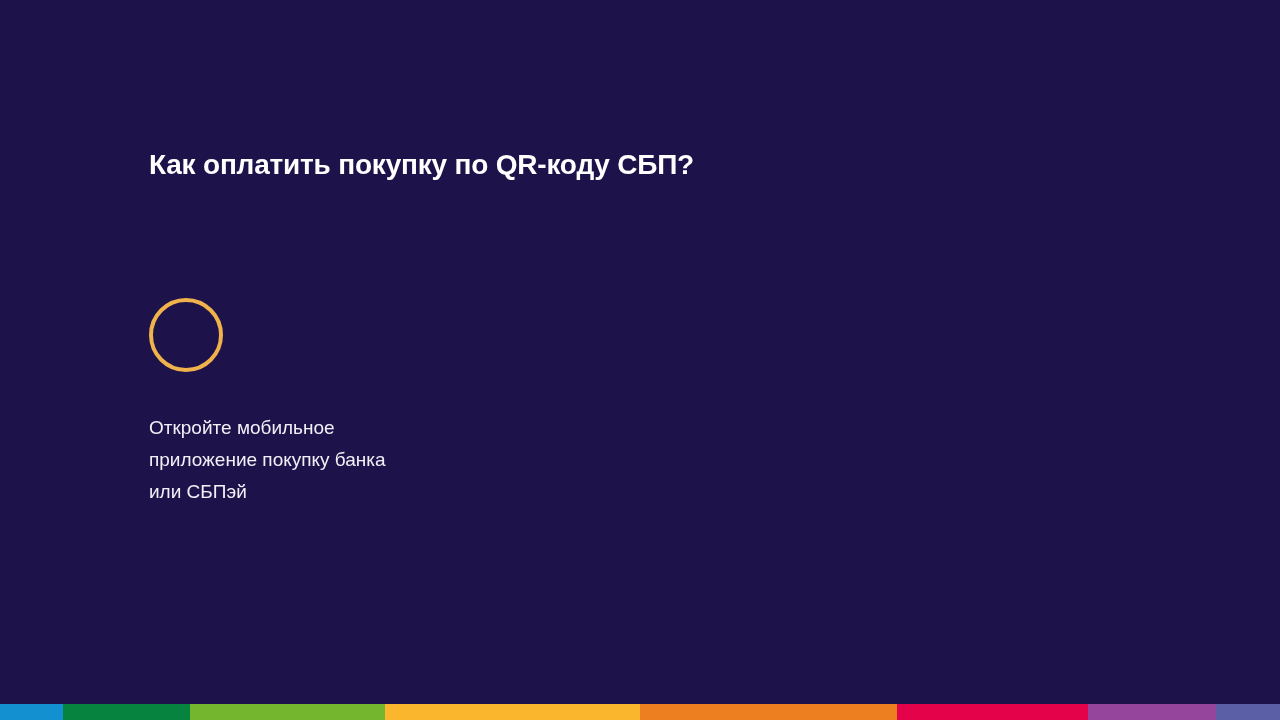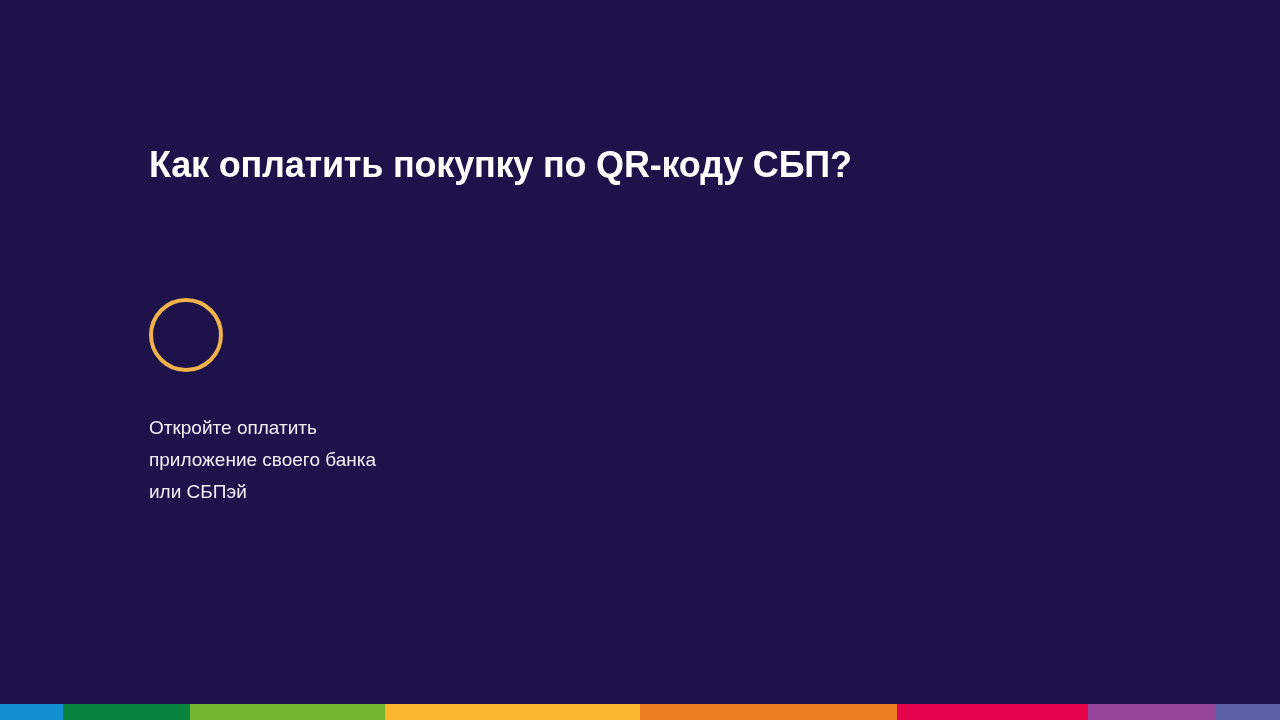--- a/index.html
+++ b/index.html
@@ -23,21 +23,21 @@
     box-sizing: border-box;
     overflow: hidden;
   }
 
   
   .slide-title {
     position: absolute;
     left: 149px;
     top: 143px;
     margin: 0;
-    font-size: 36px;
+    font-size: 28px;
     line-height: 44px;
     font-weight: bold;
     color: #ffffff;
     letter-spacing: -0.2px;
     white-space: nowrap;
   }
 
   
   .step-block {
     position: absolute;
@@ -92,21 +92,21 @@
 <body>
 
 <div class="slide" style="background: rgb(29, 19, 74);">
 
   <h1 class="slide-title">Как оплатить покупку по QR-коду СБП?</h1>
 
   <div class="step-block">
     <div class="step-marker" style="border-color: rgb(240, 178, 74);">
       <span class="step-number" style="color: rgb(240, 178, 74);"></span>
     </div>
-    <p class="step-text">Откройте оплатить приложение своего банка или СБПэй</p>
+    <p class="step-text">Откройте мобильное приложение покупку банка или СБПэй</p>
   </div>
 
   <div class="color-bar">
       <div class="seg" style="background: rgb(18, 144, 208); width: 63px;"></div>
       <div class="seg" style="background: rgb(5, 131, 63); width: 127px;"></div>
       <div class="seg" style="background: rgb(116, 183, 46); width: 195px;"></div>
       <div class="seg" style="background: rgb(250, 182, 45); width: 255px;"></div>
       <div class="seg" style="background: rgb(238, 127, 32); width: 257px;"></div>
       <div class="seg" style="background: rgb(228, 3, 74); width: 191px;"></div>
       <div class="seg" style="background: rgb(149, 69, 155); width: 128px;"></div>

